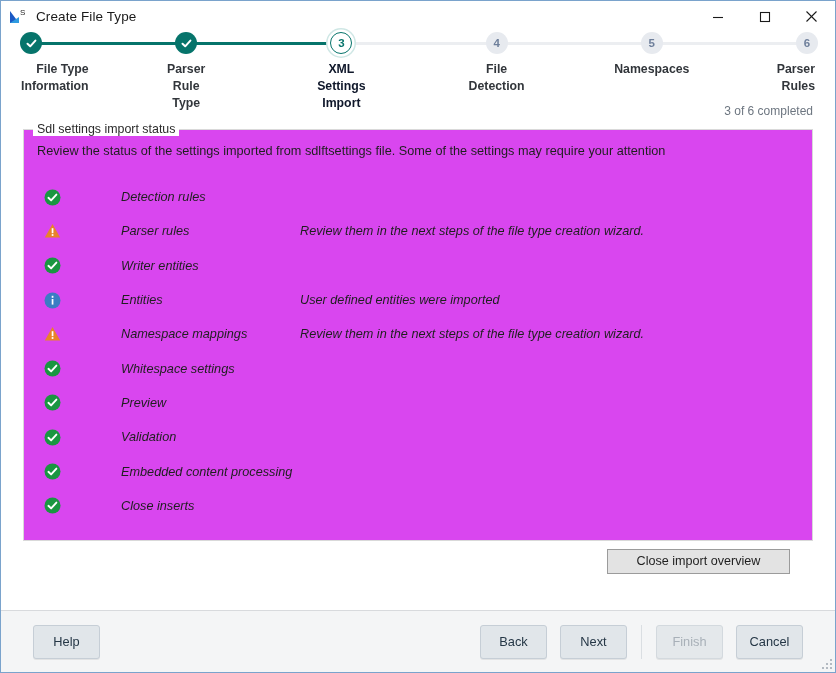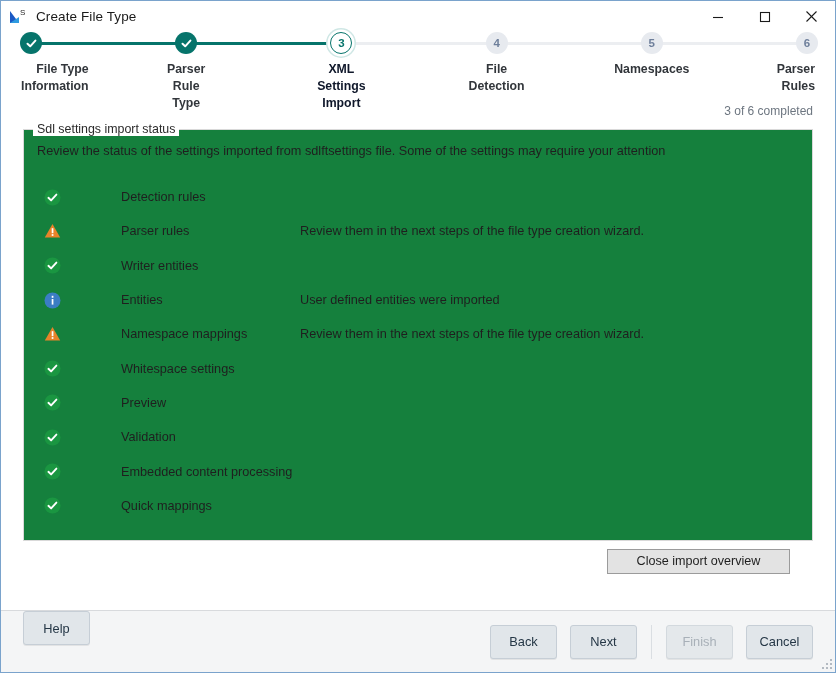--- a/index.html
+++ b/index.html
@@ -148,40 +148,41 @@
   .content-area {
     flex: 1;
     padding: 11px 22px 0 22px;
     box-sizing: border-box;
   }
   .groupbox {
     position: relative;
     border: 1px solid #d9d9d9;
     box-sizing: border-box;
     height: 412px;
-    background: #15803d;
+    background: #d946ef;
   }
   .groupbox-legend {
     position: absolute;
     top: -8px;
     left: 9px;
     background: #ffffff;
     padding: 0 4px;
     font-size: 12.4px;
     color: #2b2b2b;
   }
   .groupbox-desc {
     padding: 14px 0 0 13px;
     font-size: 12.7px;
     color: #1f1f1f;
   }
 
   .status-list {
     margin-top: 22px;
     padding-left: 12px;
+    font-style: italic;
   }
   .status-row {
     display: flex;
     align-items: center;
     height: 34.3px;
   }
   .status-icon {
     width: 32px;
     flex: none;
     display: flex;
@@ -220,21 +221,22 @@
     padding: 0 10px;
   }
 
   
   .footer {
     height: 62px;
     min-height: 62px;
     background: #f4f5f6;
     border-top: 1px solid #d8dadd;
     display: flex;
-    padding: 0 22px;
+    align-items: center;
+    padding: 0 32px;
     box-sizing: border-box;
     position: relative;
   }
   .btn {
     height: 34px;
     min-width: 67px;
     border-radius: 3px;
     border: 1px solid #c6ced6;
     background: #e1e6ea;
     color: #253746;
@@ -452,21 +454,21 @@
             <div class="status-name">Embedded content processing</div>
             <div class="status-desc"></div>
           </div>
           <div class="status-row">
             <div class="status-icon">
               <svg width="17" height="17" viewBox="0 0 17 17">
                 <circle cx="8.5" cy="8.5" r="8" fill="#1a9641"></circle>
                 <polyline points="4.4,8.8 7.1,11.4 12.4,5.6" fill="none" stroke="#ffffff" stroke-width="1.9" stroke-linecap="round" stroke-linejoin="round"></polyline>
               </svg>
             </div>
-            <div class="status-name">Quick mappings</div>
+            <div class="status-name">Close inserts</div>
             <div class="status-desc"></div>
           </div>
         </div>
 
       <div class="close-overview-wrap">
         <button class="close-overview-btn">Close import overview</button>
       </div>
     </div>
   </div>
 

